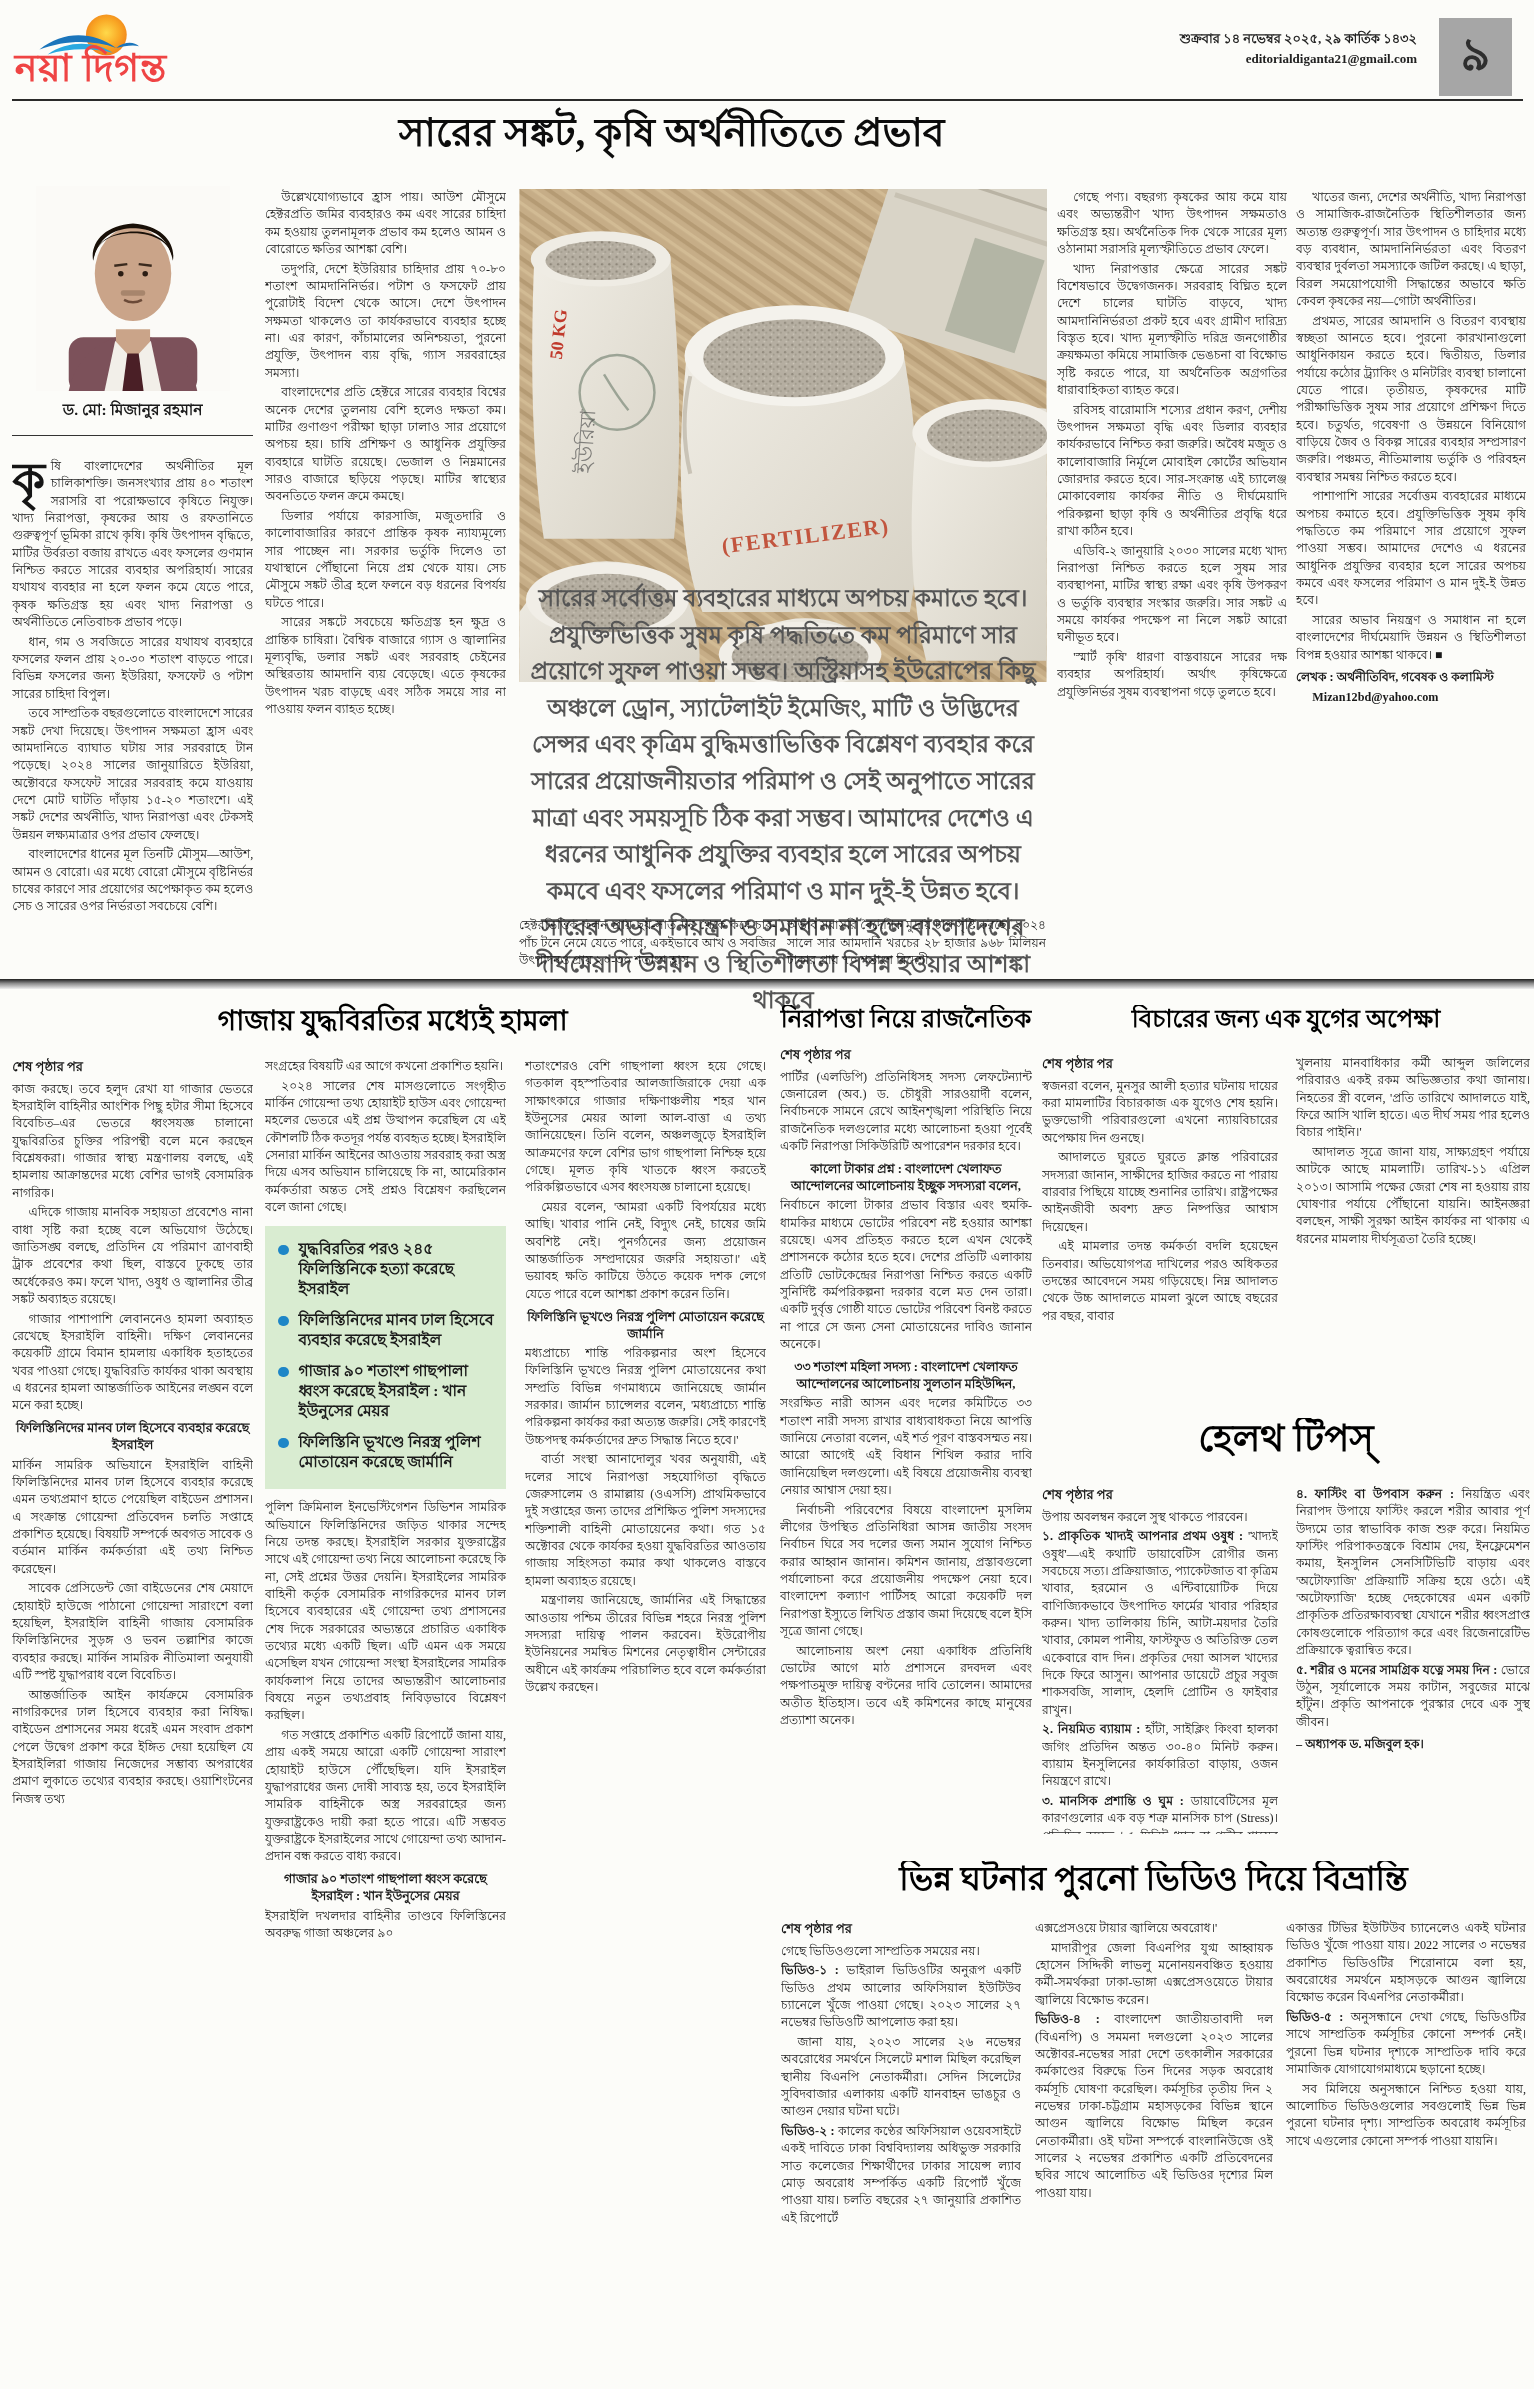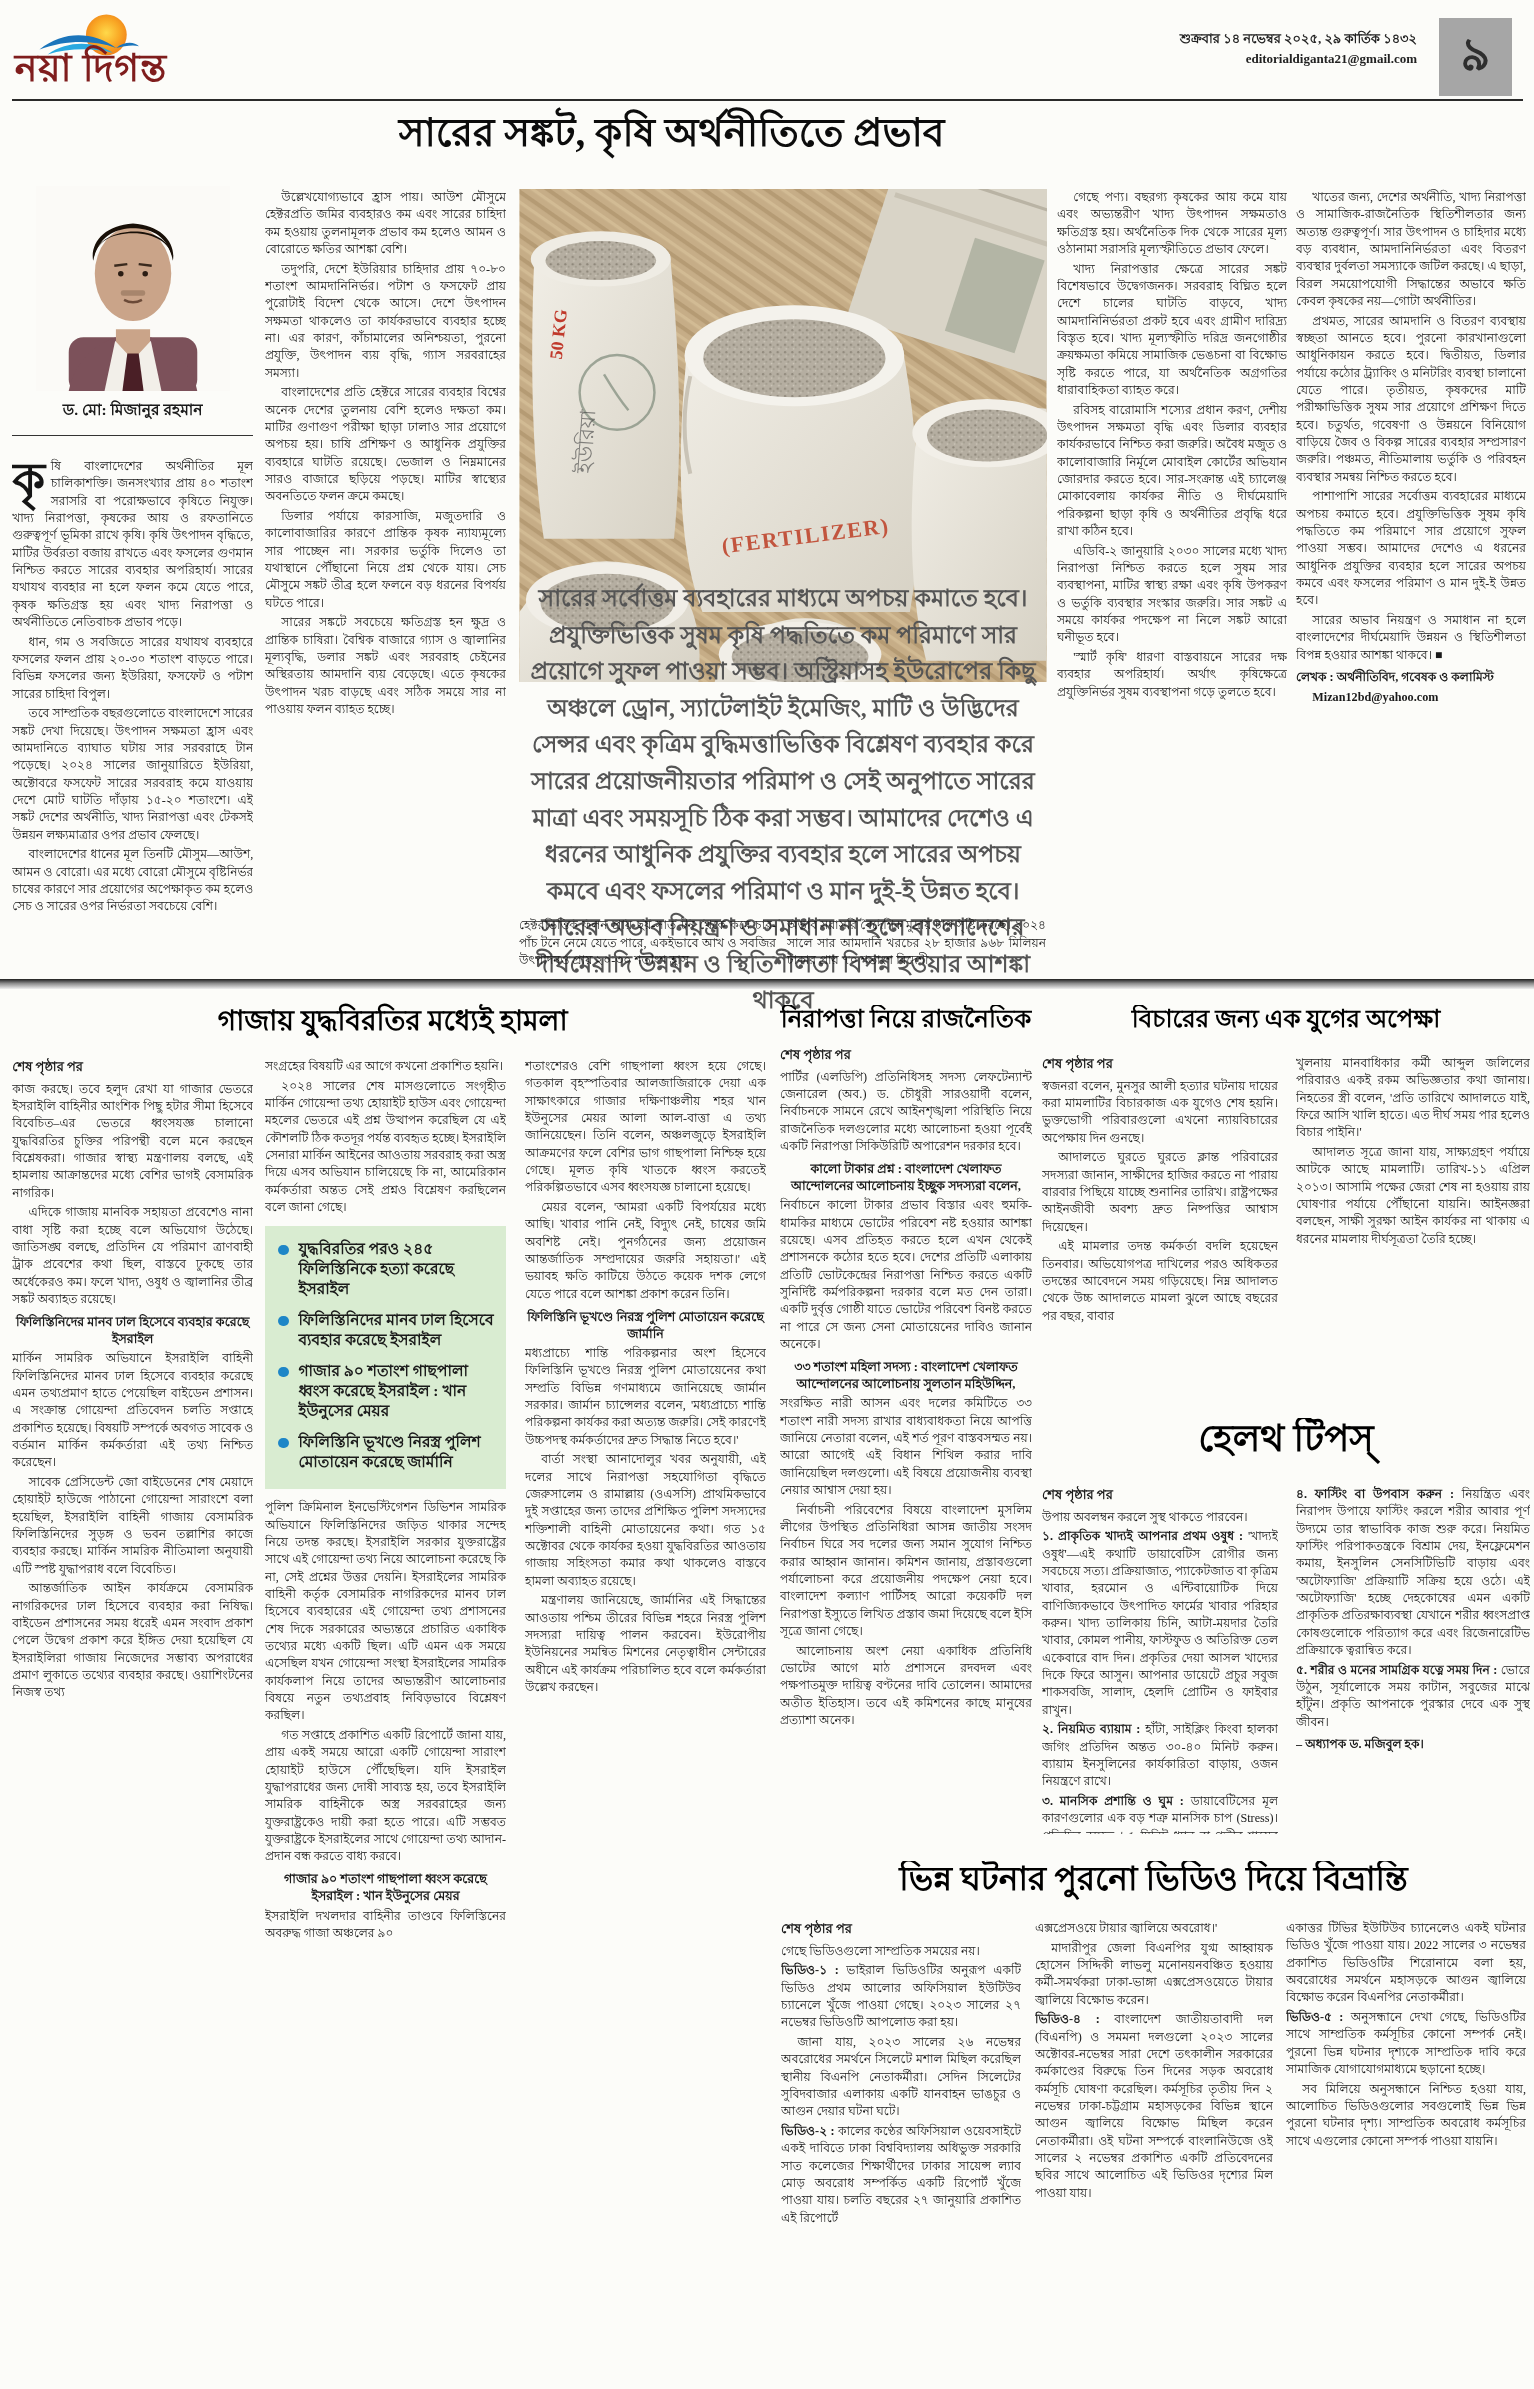--- a/index.html
+++ b/index.html
@@ -8,21 +8,21 @@
        font-family:"Liberation Serif",serif;overflow:hidden}
   .abs{position:absolute}
   .col{overflow:hidden}
   .col p{font-size:12.2px;line-height:1.42;text-align:justify;text-indent:16.3px;margin:0 0 2.4px}
   .col p.contmark{font-weight:bold;text-indent:0;text-align:left;font-size:13px;margin-bottom:4.1px}
   .col p.subhead{font-weight:bold;text-indent:0;text-align:center;font-size:12.6px;margin:5.7px 0 2.4px;line-height:1.35}
   .col p.noind{text-indent:0}
   .col p.sign{font-weight:bold;text-indent:0;margin-top:4.9px}
   .col p b{font-weight:bold}
   
-  .logo-title{font-size:38px;font-weight:bold;letter-spacing:0.8px;color:#7f1d1d;line-height:1}
+  .logo-title{font-size:38px;font-weight:bold;letter-spacing:0.8px;color:#ef4444;line-height:1}
   .dateline{font-size:13px;font-weight:bold;text-align:right;line-height:1.55;color:#222}
   .pagebox{background:#a6a6a6;display:flex;align-items:center;justify-content:center;
            font-size:46px;font-weight:bold;color:#2e2e2e}
   .toprule{background:#2a2a2a;height:1.6px}
   
   .h-main{font-size:39px;font-weight:bold;text-align:center;color:#0c0c0c;line-height:1.15}
   .h-sec{font-weight:bold;text-align:center;color:#000000;line-height:1.15}
   .byline-name{font-size:15.5px;font-weight:bold;text-align:center;margin-top:6.5px}
   .byline-wrap{border-bottom:1.6px solid #333;padding-bottom:11.4px}
   .dropcap{float:left;font-size:47px;line-height:.82;font-weight:bold;padding:3.3px 5.7px 0 0;color:#151515}
@@ -202,20 +202,21 @@
 
 <div class="abs divider" style="left:0;top:979px;width:1535px;height:9.8px"></div>
 
 <h2 class="abs h-sec" style="left:12.2px;top:1005px;width:761px;font-size:28px">গাজায় যুদ্ধবিরতির মধ্যেই হামলা</h2>
 
 <div class="abs col" style="left:12.2px;top:1058px;width:241px;height:1320px">
   <p class="contmark">শেষ পৃষ্ঠার পর</p>
   <div>
       <p class="noind">কাজ করছে। তবে হলুদ রেখা যা গাজার ভেতরে ইসরাইলি বাহিনীর আংশিক পিছু হটার সীমা হিসেবে বিবেচিত–এর ভেতরে ধ্বংসযজ্ঞ চালানো যুদ্ধবিরতির চুক্তির পরিপন্থী বলে মনে করছেন বিশ্লেষকরা। গাজার স্বাস্থ্য মন্ত্রণালয় বলছে, এই হামলায় আক্রান্তদের মধ্যে বেশির ভাগই বেসামরিক নাগরিক।</p>
       <p>এদিকে গাজায় মানবিক সহায়তা প্রবেশেও নানা বাধা সৃষ্টি করা হচ্ছে বলে অভিযোগ উঠেছে। জাতিসঙ্ঘ বলছে, প্রতিদিন যে পরিমাণ ত্রাণবাহী ট্রাক প্রবেশের কথা ছিল, বাস্তবে ঢুকছে তার অর্ধেকেরও কম। ফলে খাদ্য, ওষুধ ও জ্বালানির তীব্র সঙ্কট অব্যাহত রয়েছে।</p>
+      <p>গাজার পাশাপাশি লেবাননেও হামলা অব্যাহত রেখেছে ইসরাইলি বাহিনী। দক্ষিণ লেবাননের কয়েকটি গ্রামে বিমান হামলায় একাধিক হতাহতের খবর পাওয়া গেছে। যুদ্ধবিরতি কার্যকর থাকা অবস্থায় এ ধরনের হামলা আন্তর্জাতিক আইনের লঙ্ঘন বলে মনে করা হচ্ছে।</p>
       <p class="subhead">ফিলিস্তিনিদের মানব ঢাল হিসেবে ব্যবহার করেছে ইসরাইল</p>
       <p class="noind">মার্কিন সামরিক অভিযানে ইসরাইলি বাহিনী ফিলিস্তিনিদের মানব ঢাল হিসেবে ব্যবহার করেছে এমন তথ্যপ্রমাণ হাতে পেয়েছিল বাইডেন প্রশাসন। এ সংক্রান্ত গোয়েন্দা প্রতিবেদন চলতি সপ্তাহে প্রকাশিত হয়েছে। বিষয়টি সম্পর্কে অবগত সাবেক ও বর্তমান মার্কিন কর্মকর্তারা এই তথ্য নিশ্চিত করেছেন।</p>
       <p>সাবেক প্রেসিডেন্ট জো বাইডেনের শেষ মেয়াদে হোয়াইট হাউজে পাঠানো গোয়েন্দা সারাংশে বলা হয়েছিল, ইসরাইলি বাহিনী গাজায় বেসামরিক ফিলিস্তিনিদের সুড়ঙ্গ ও ভবন তল্লাশির কাজে ব্যবহার করছে। মার্কিন সামরিক নীতিমালা অনুযায়ী এটি স্পষ্ট যুদ্ধাপরাধ বলে বিবেচিত।</p>
       <p>আন্তর্জাতিক আইন কার্যক্রমে বেসামরিক নাগরিকদের ঢাল হিসেবে ব্যবহার করা নিষিদ্ধ। বাইডেন প্রশাসনের সময় ধরেই এমন সংবাদ প্রকাশ পেলে উদ্বেগ প্রকাশ করে ইঙ্গিত দেয়া হয়েছিল যে ইসরাইলিরা গাজায় নিজেদের সম্ভাব্য অপরাধের প্রমাণ লুকাতে তথ্যের ব্যবহার করছে। ওয়াশিংটনের নিজস্ব তথ্য</p>
     </div>
 </div>
 
 <div class="abs col" style="left:265px;top:1058px;width:241px;height:1320px">
   <div>
       <p class="noind">সংগ্রহের বিষয়টি এর আগে কখনো প্রকাশিত হয়নি।</p>

